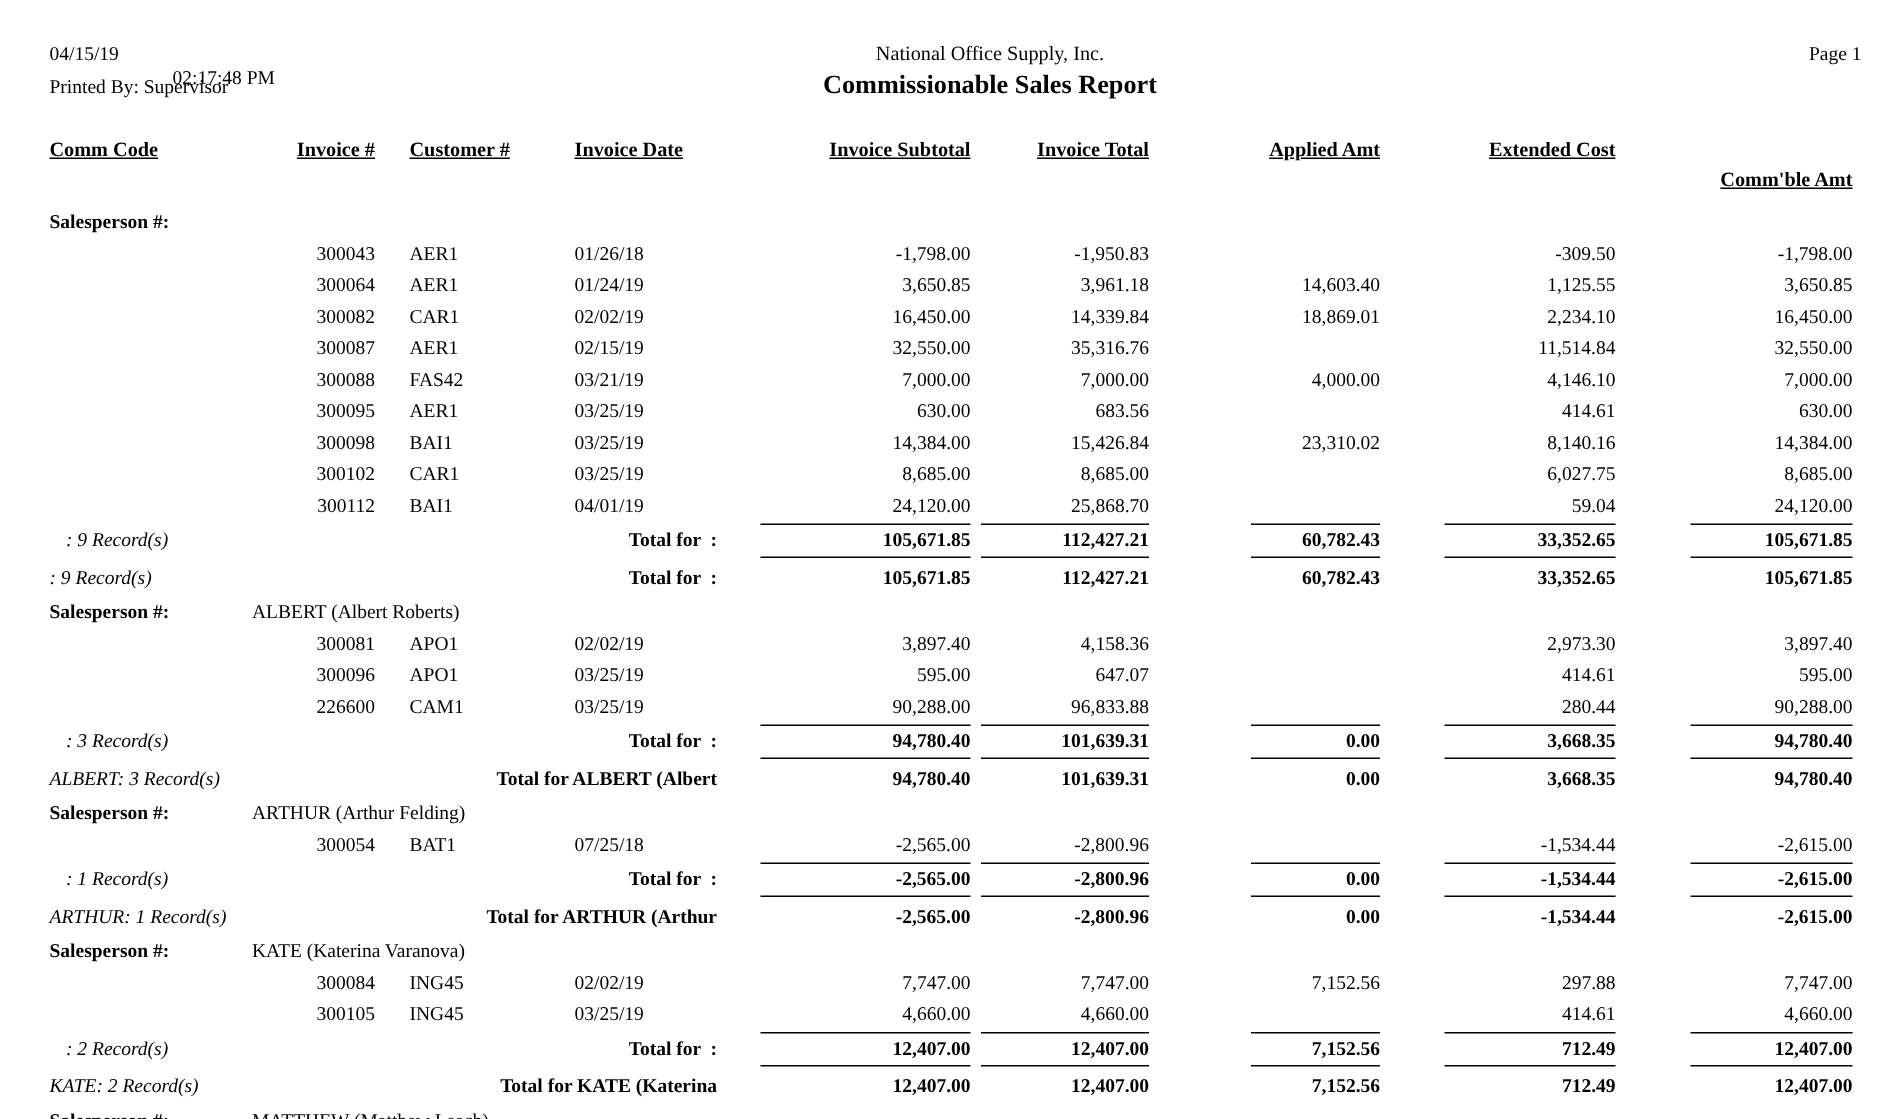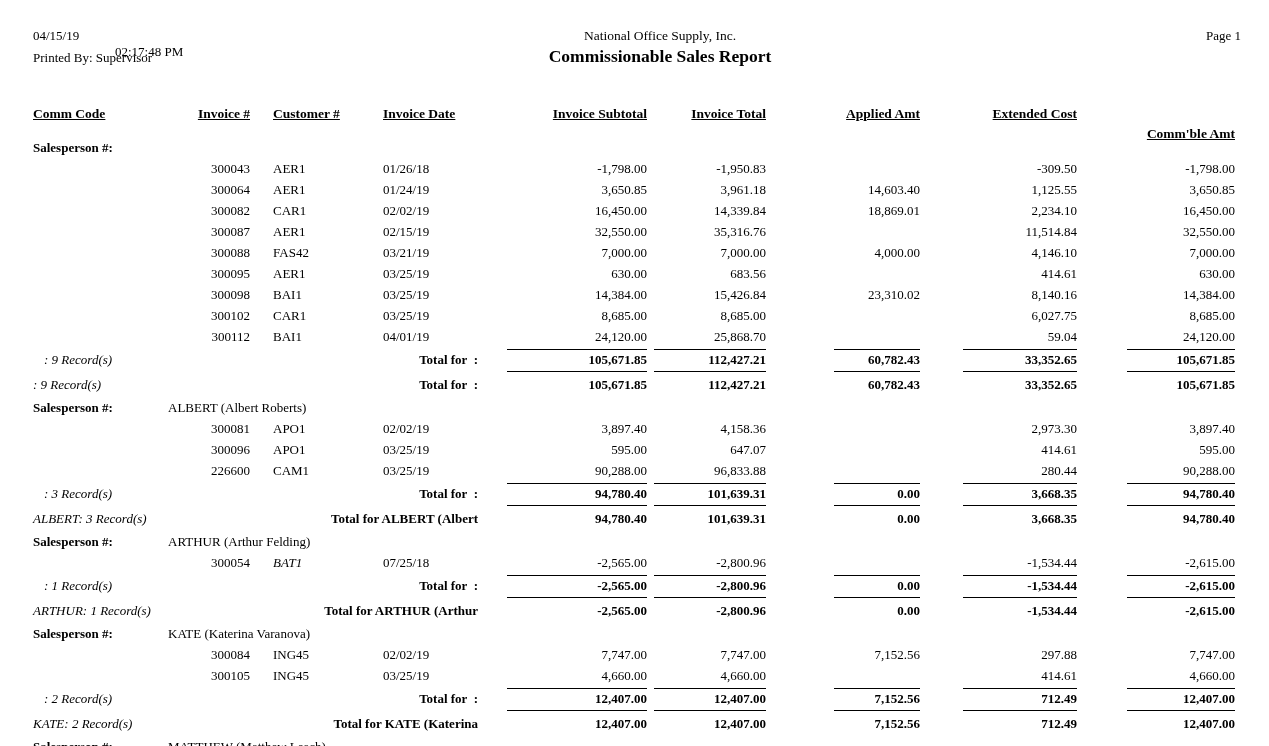--- a/index.html
+++ b/index.html
@@ -11,21 +11,21 @@
   .content{padding-left:30px;width:1205px;}
   
   .hdr{position:relative;height:137px;width:1205px;}
   .hdr .abs{position:absolute;white-space:pre;}
   .report-date{left:3px;top:28px;}
   .report-time{left:85px;top:44px;}
   .company{left:0;right:0;top:28px;text-align:center;padding-left:55px;font-size:13.5px;}
   .pageno{right:-6px;top:28px;}
   .printedby{left:3px;top:50px;}
   .title{left:0;right:0;top:46px;text-align:center;padding-left:55px;font-size:17.5px;font-weight:bold;}
-  .colhead{position:absolute;left:0;top:103px;width:1205px;}
+  .colhead{position:absolute;left:0;top:89px;width:1205px;}
   
   .row{display:grid;grid-template-columns:150px 70px 120px 80px 197px 119px 154px 157px 158px;width:1205px;}
   .c{white-space:pre;overflow:visible;}
   .num{text-align:right;}
   .c1{padding-left:3px;}
   .cust{padding-left:23px;}
   .date{padding-left:13px;}
   .bold{font-weight:bold;}
   .ital{font-style:italic;}
   .hcol{font-weight:bold;font-size:13.5px;text-decoration:underline;line-height:21px;}
@@ -237,21 +237,21 @@
             <span class="c num seg sw4 bold" style="grid-column: 9;">94,780.40</span>
           </div>
         </div>
         <div>
           <div class="row row-group">
             <span class="c c1 bold" style="grid-column: 1;">Salesperson #:</span>
             <span class="c gname">ARTHUR (Arthur Felding)</span>
           </div>
           <div class="row row-data">
             <span class="c num" style="grid-column: 2;">300054</span>
-            <span class="c cust" style="grid-column: 3; font-style: italic;">BAT1</span>
+            <span class="c cust" style="grid-column: 3;">BAT1</span>
             <span class="c date" style="grid-column: 4;">07/25/18</span>
             <span class="c num" style="grid-column: 5;">-2,565.00</span>
             <span class="c num" style="grid-column: 6;">-2,800.96</span>
             <span class="c num" style="grid-column: 7;"></span>
             <span class="c num" style="grid-column: 8;">-1,534.44</span>
             <span class="c num" style="grid-column: 9;">-2,615.00</span>
           </div>
           <div class="row row-total">
             <span class="c cnt ital indent">: 1 Record(s)</span>
             <span class="c tlabel">Total for  :</span>

